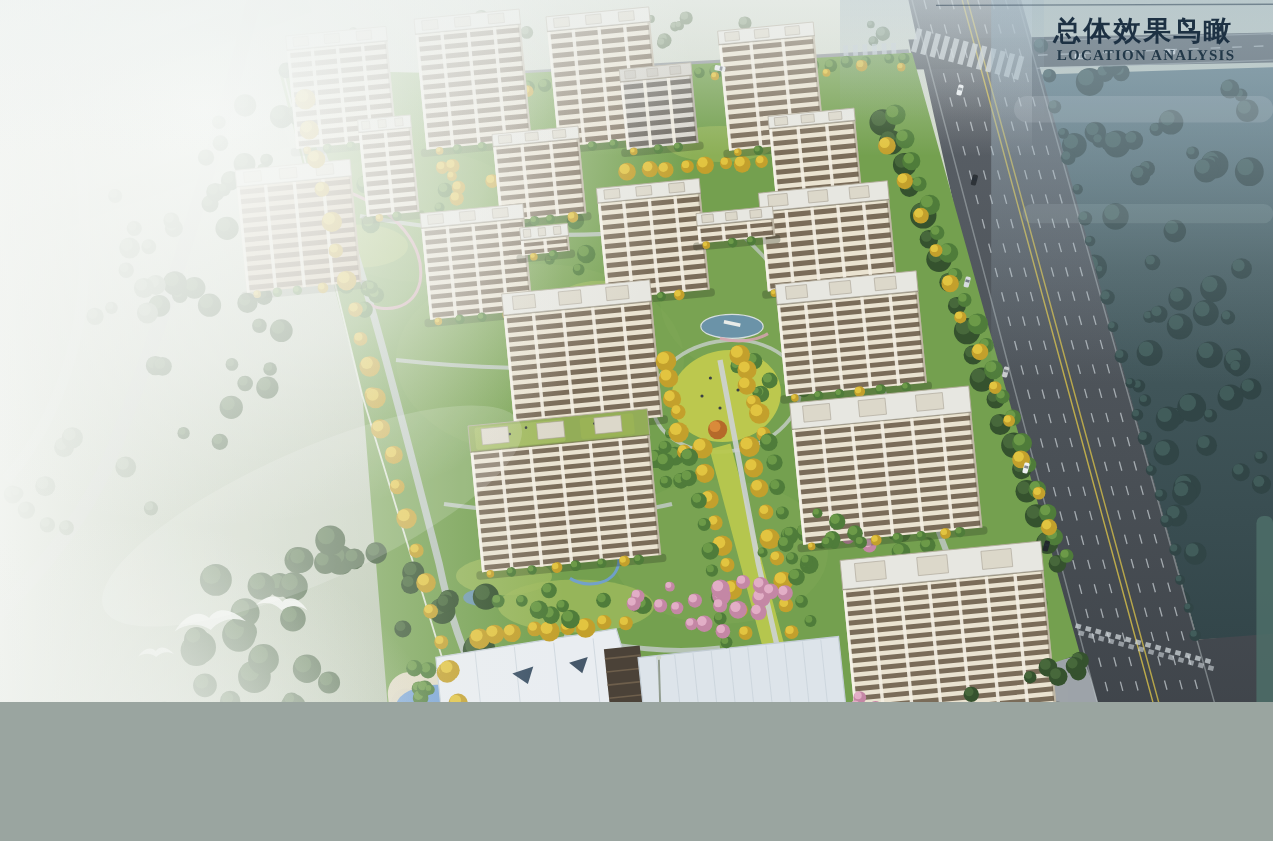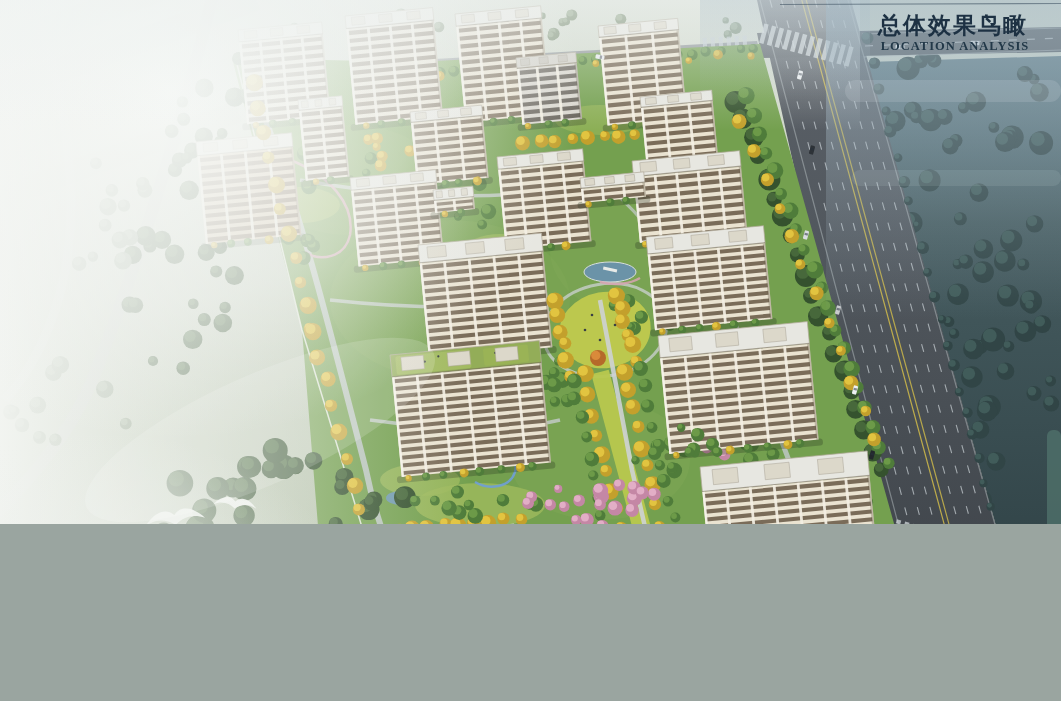--- a/index.html
+++ b/index.html
@@ -1,16 +1,16 @@
 <!DOCTYPE html>
 <html><head>
 <meta charset="utf-8">
 <style>
   html,body{margin:0;padding:0;background:#9aa5a0;}
-  .stage{position:relative;width:1061px;height:524px;overflow:hidden;background:#fde047;}
+  .stage{position:relative;width:1061px;height:585px;overflow:hidden;background:#fde047;}
   svg{display:block;}
   .t-zh{font-family:"Liberation Serif","DejaVu Serif",serif;font-weight:bold;font-size:23px;letter-spacing:2px;fill:#1d3143;}
   .t-en{font-family:"Liberation Serif","DejaVu Serif",serif;font-weight:bold;font-size:12.5px;letter-spacing:1px;fill:#223848;}
 </style>
 </head>
 <body>
 
 <div class="stage">
 <svg id="scene" width="1061" height="701" viewBox="0 0 1061 701">
   <defs>

